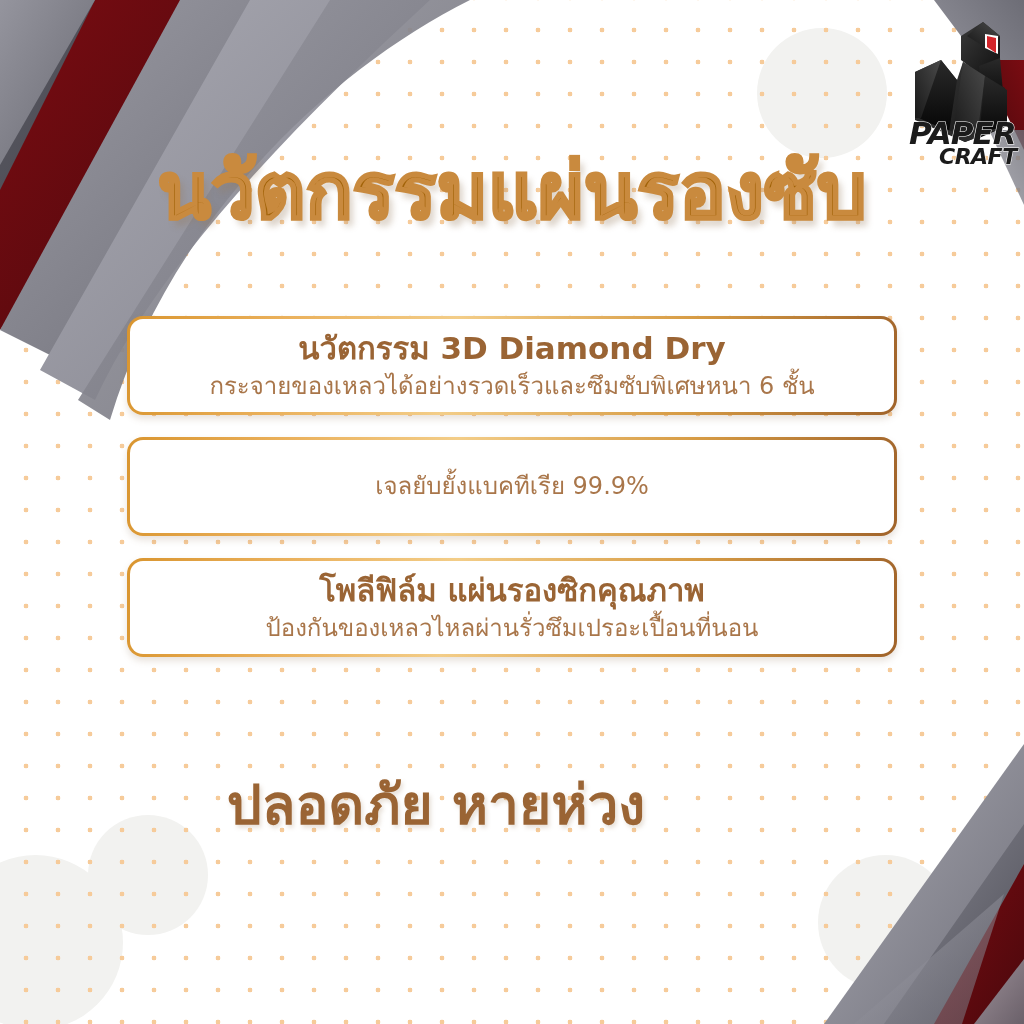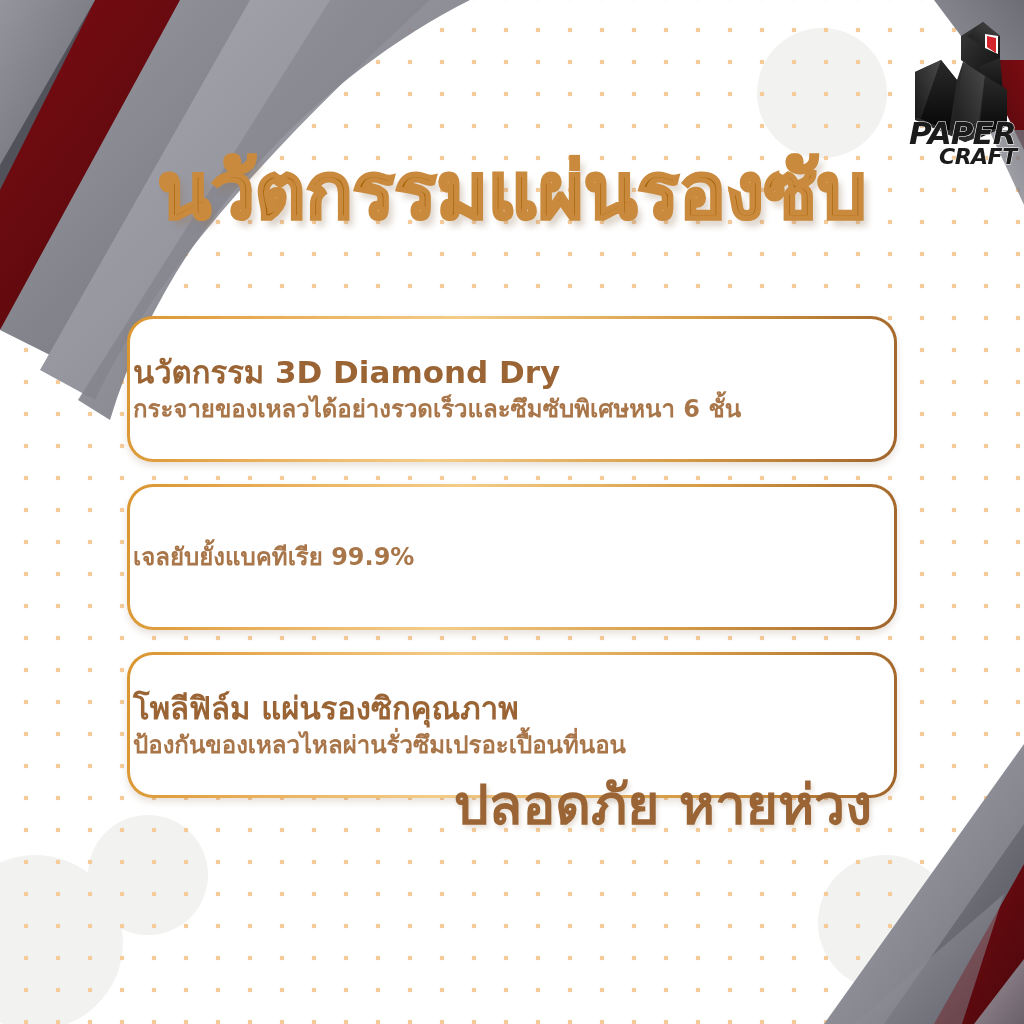--- a/index.html
+++ b/index.html
@@ -50,57 +50,57 @@
     -webkit-text-stroke:3px #c98a3e;
     text-shadow:5px 7px 6px rgba(150,120,90,0.32);
     font-family:"DejaVu Sans","Liberation Sans",sans-serif;
   }
 
   
   .cards{position:absolute;left:127px;top:316px;width:770px;}
   .card{
     position:relative;
     box-sizing:border-box;
-    height:146px;
+    height:99px;
     margin-bottom:22px;
-    border-radius:26px;
+    border-radius:16px;
     border:3px solid #c88a36;
     border-image:linear-gradient(100deg,#d9952f 0%,#e8ae55 18%,#f0c477 40%,#d59a44 70%,#a8682a 100%) 1;
     background:#ffffff;
     box-shadow:0 4px 7px rgba(140,110,80,0.20);
-    display:flex;flex-direction:column;align-items:flex-start;justify-content:center;
+    display:flex;flex-direction:column;align-items:center;justify-content:center;
   }
   
   .card{
     border:none;
     padding:3px;
     background:
       linear-gradient(#fff,#fff) padding-box,
       linear-gradient(100deg,#d9952f 0%,#eab05b 20%,#f3cd88 42%,#d79c45 72%,#a0632a 100%) border-box;
     border:3px solid transparent;
   }
   .card-title{
     color:#9a6434;
     font-weight:700;
     font-size:31px;
     line-height:1.12;
     margin-bottom:7px;
     font-family:"DejaVu Sans","Liberation Sans",sans-serif;
   }
   .card-sub{
     color:#a9764a;
-    font-weight:700;
+    font-weight:400;
     font-size:24px;
     line-height:1.12;
     font-family:"DejaVu Sans","Liberation Sans",sans-serif;
   }
   .card.latin .card-title{font-size:33px;}
 
   
-  .slogan-wrap{position:absolute;left:0;top:775px;width:872px;text-align:right;}
+  .slogan-wrap{position:absolute;left:0;top:775px;width:872px;text-align:center;}
   .slogan{
     display:inline-block;
     color:#9a6434;
     font-size:55px;font-weight:700;line-height:1.1;
     text-shadow:2px 3px 4px rgba(160,130,100,0.25);
     font-family:"DejaVu Sans","Liberation Sans",sans-serif;
   }
 </style>
 </head>
 <body>

